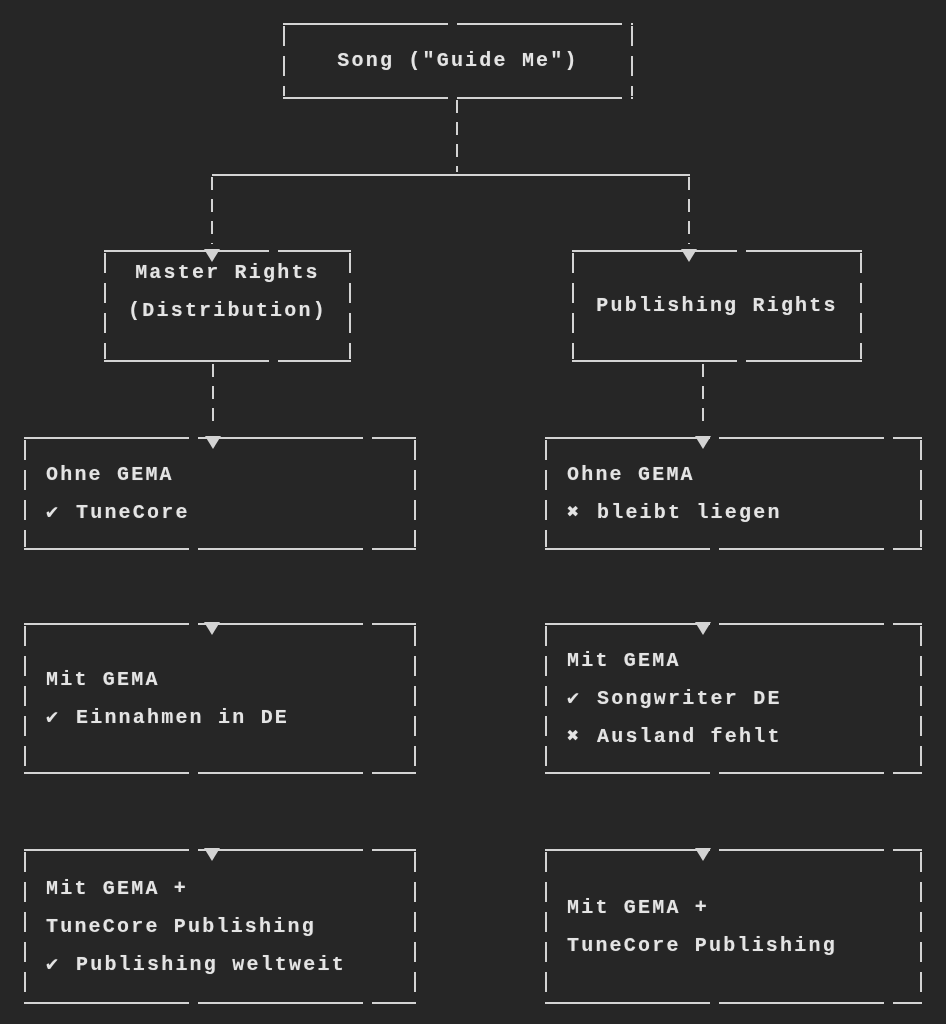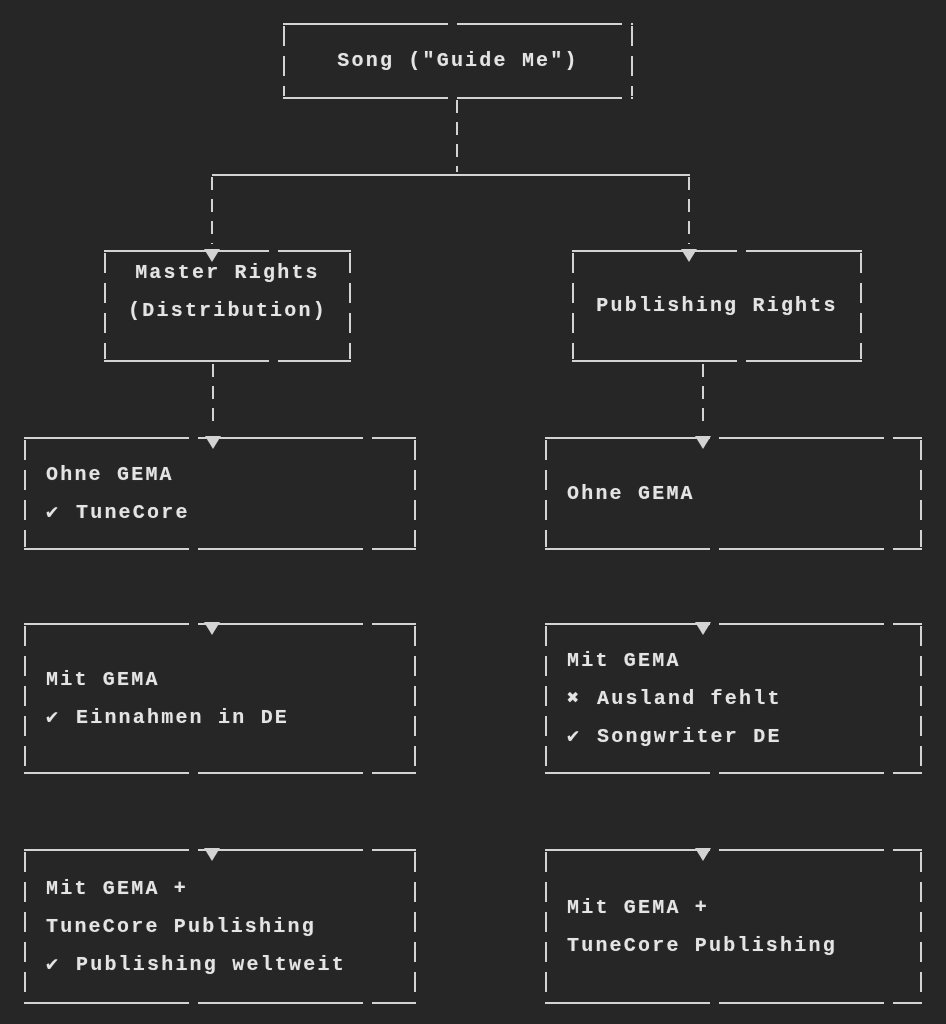--- a/index.html
+++ b/index.html
@@ -117,32 +117,33 @@
   <svg class="border-svg" width="392" height="155">
         <line x1="0" y1="1" x2="392" y2="1" stroke-dasharray="165 9"></line>
         <line x1="0" y1="154" x2="392" y2="154" stroke-dasharray="165 9"></line>
         <line x1="1" y1="3" x2="1" y2="152" stroke-dasharray="20 10"></line>
         <line x1="391" y1="3" x2="391" y2="152" stroke-dasharray="20 10"></line>
       </svg>
     </div>
 
   <div class="box dashed-box scenario" style="left:545px;top:437px;width:377px;height:113px">
     <div class="tline"><span>Ohne GEMA</span></div>
+    <div class="tline"><span class="glyph">✖</span><span>bleibt liegen</span></div>
   <svg class="border-svg" width="377" height="113">
         <line x1="0" y1="1" x2="377" y2="1" stroke-dasharray="165 9"></line>
         <line x1="0" y1="112" x2="377" y2="112" stroke-dasharray="165 9"></line>
         <line x1="1" y1="3" x2="1" y2="110" stroke-dasharray="20 10"></line>
         <line x1="376" y1="3" x2="376" y2="110" stroke-dasharray="20 10"></line>
       </svg>
     </div>
 
   <div class="box dashed-box scenario" style="left:545px;top:623px;width:377px;height:151px">
     <div class="tline"><span>Mit GEMA</span></div>
+    <div class="tline"><span class="glyph">✔</span><span>Songwriter DE</span></div>
     <div class="tline"><span class="glyph">✖</span><span>Ausland fehlt</span></div>
-    <div class="tline"><span class="glyph">✔</span><span>Songwriter DE</span></div>
   <svg class="border-svg" width="377" height="151">
         <line x1="0" y1="1" x2="377" y2="1" stroke-dasharray="165 9"></line>
         <line x1="0" y1="150" x2="377" y2="150" stroke-dasharray="165 9"></line>
         <line x1="1" y1="3" x2="1" y2="148" stroke-dasharray="20 10"></line>
         <line x1="376" y1="3" x2="376" y2="148" stroke-dasharray="20 10"></line>
       </svg>
     </div>
 
   <div class="box dashed-box scenario" style="left:545px;top:849px;width:377px;height:155px">
     <div class="tline"><span>Mit GEMA +</span></div>

